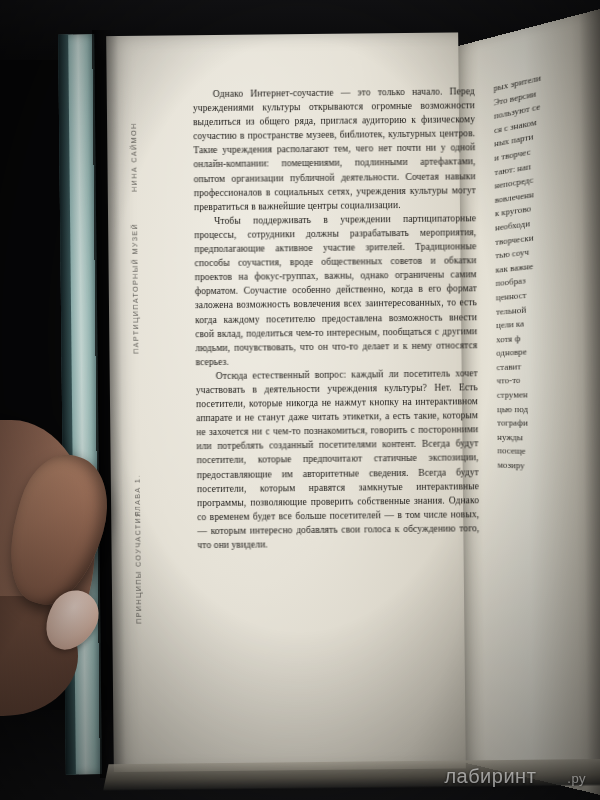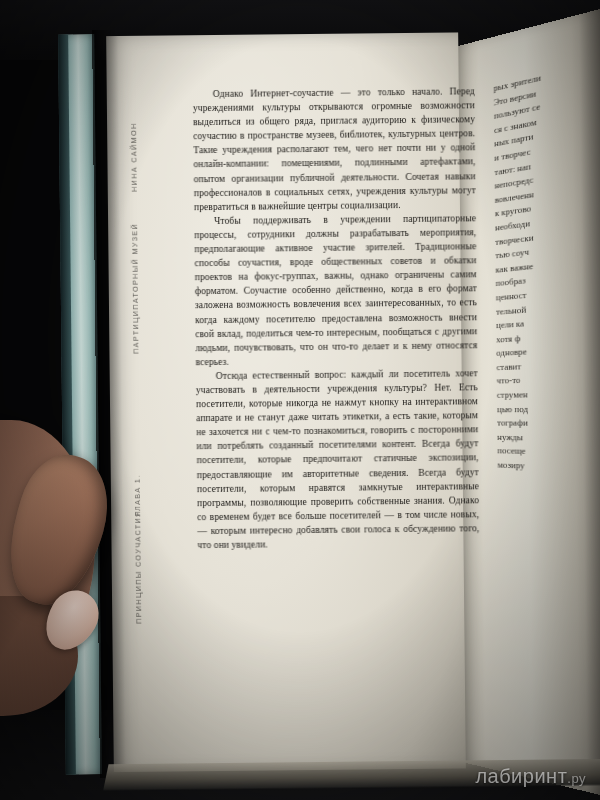--- a/index.html
+++ b/index.html
@@ -215,21 +215,21 @@
   .watermark {
     position: absolute;
     right: 14px;
     bottom: 12px;
     color: rgba(255,255,255,.55);
     font-size: 20px;
     font-family: "Liberation Sans", sans-serif;
     letter-spacing: .5px;
     text-shadow: 0 1px 3px rgba(0,0,0,.8);
   }
-  .watermark .dom { font-size: 13px; opacity: .8; }
+  .watermark .dom { font-size: 13px; opacity: .8; margin-left: 31px; }
 
   
   .vignette {
     position: absolute;
     inset: 0;
     pointer-events: none;
     background: radial-gradient(ellipse at 50% 42%, rgba(0,0,0,0) 45%, rgba(0,0,0,.55) 100%);
   }
 </style>
 </head>

